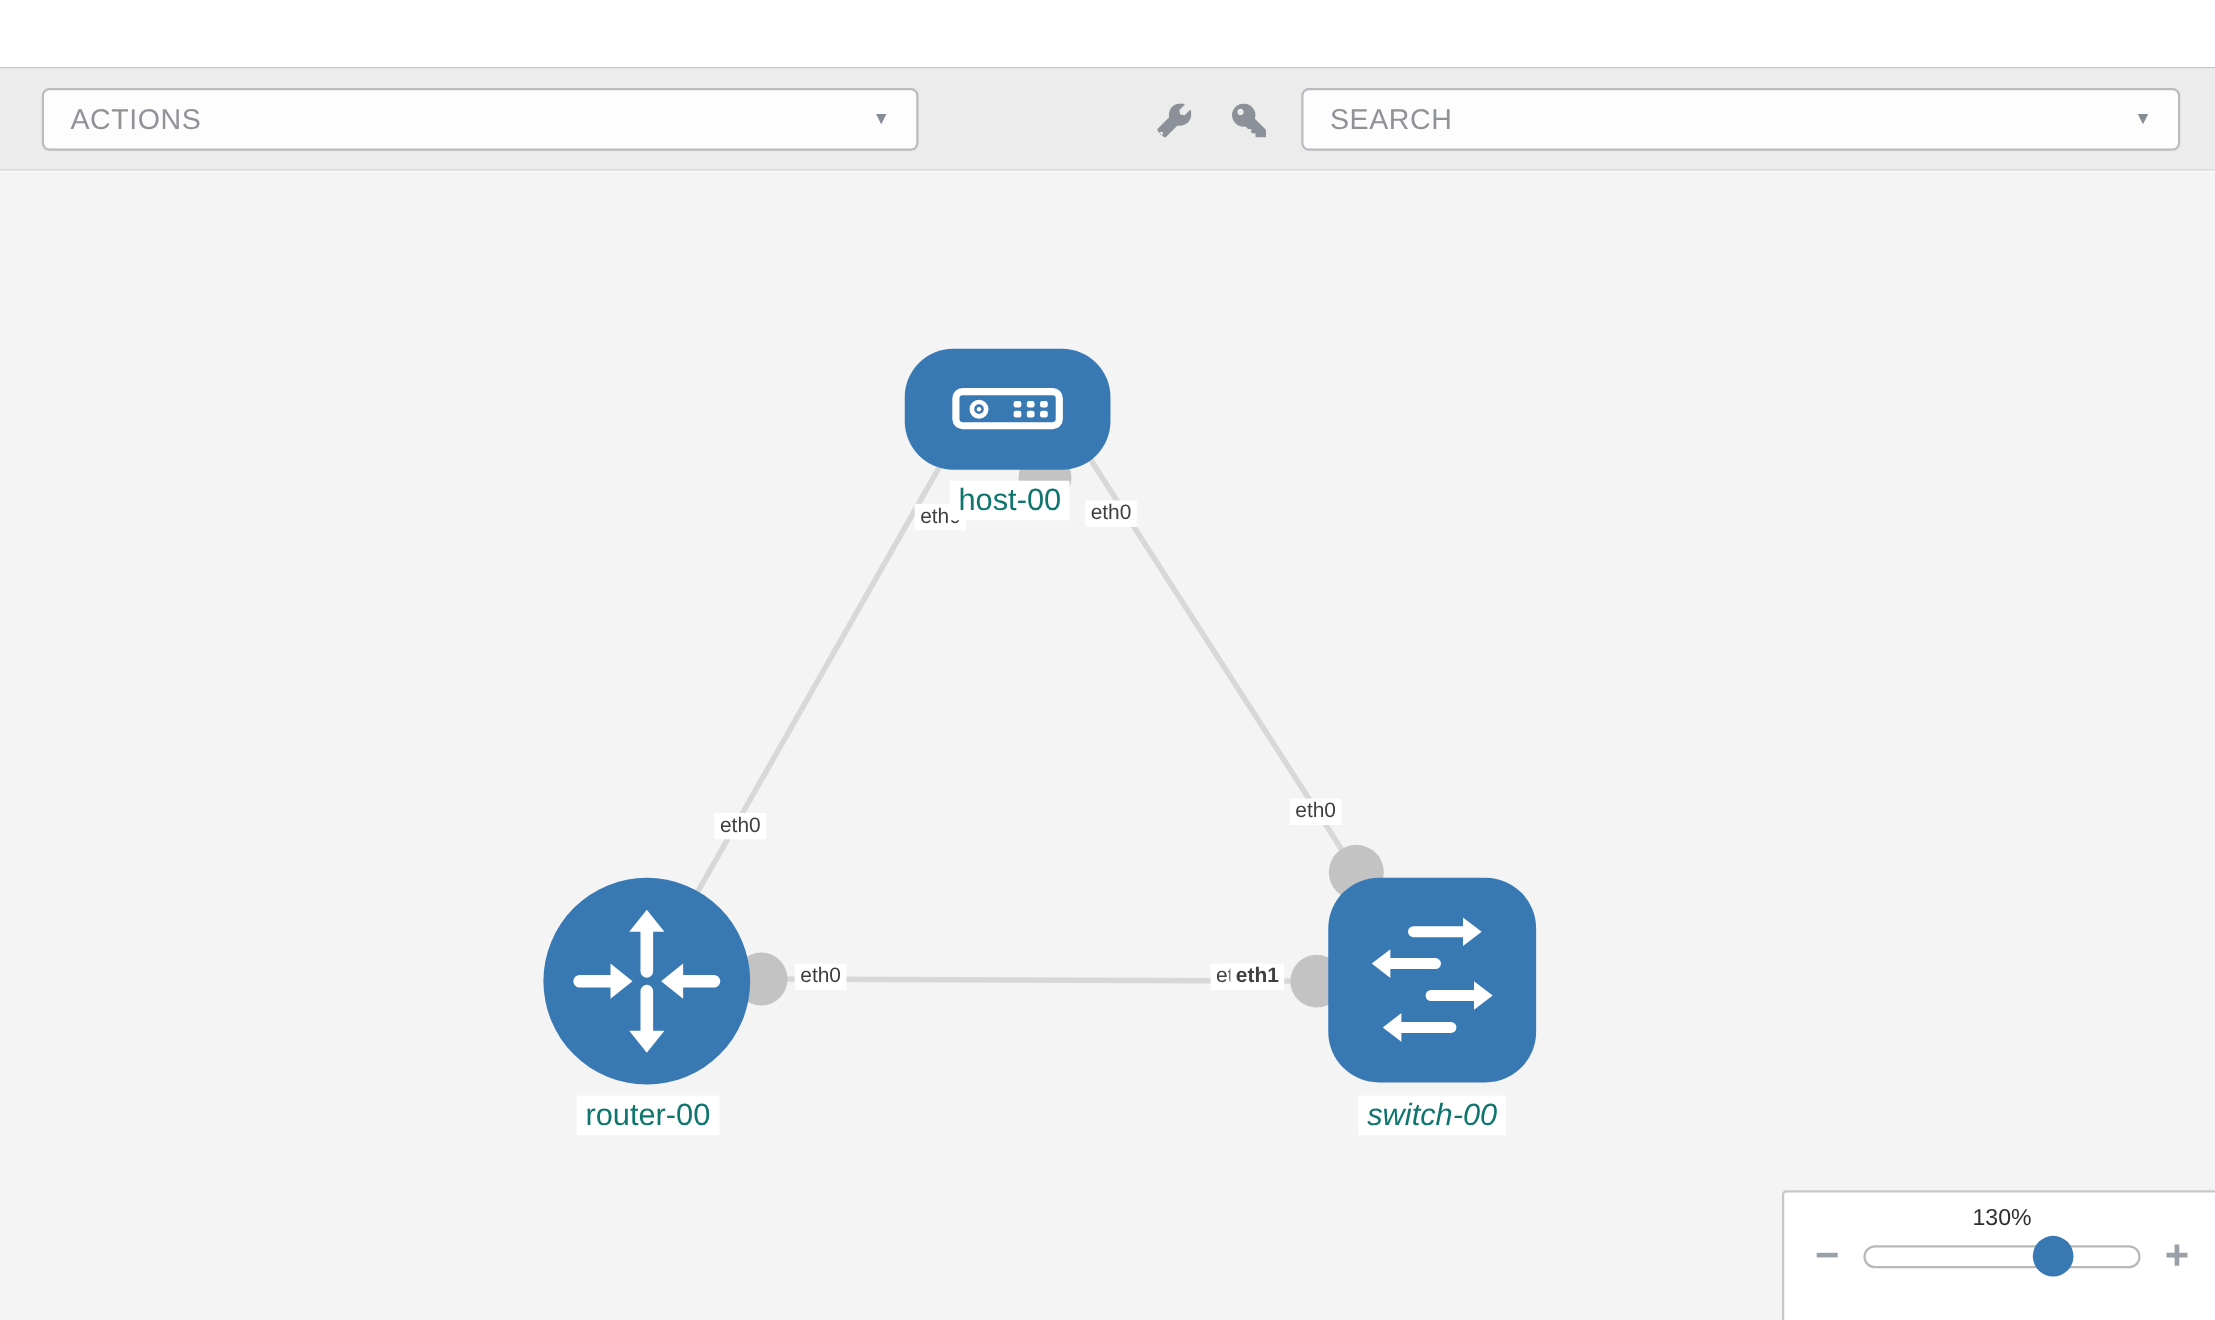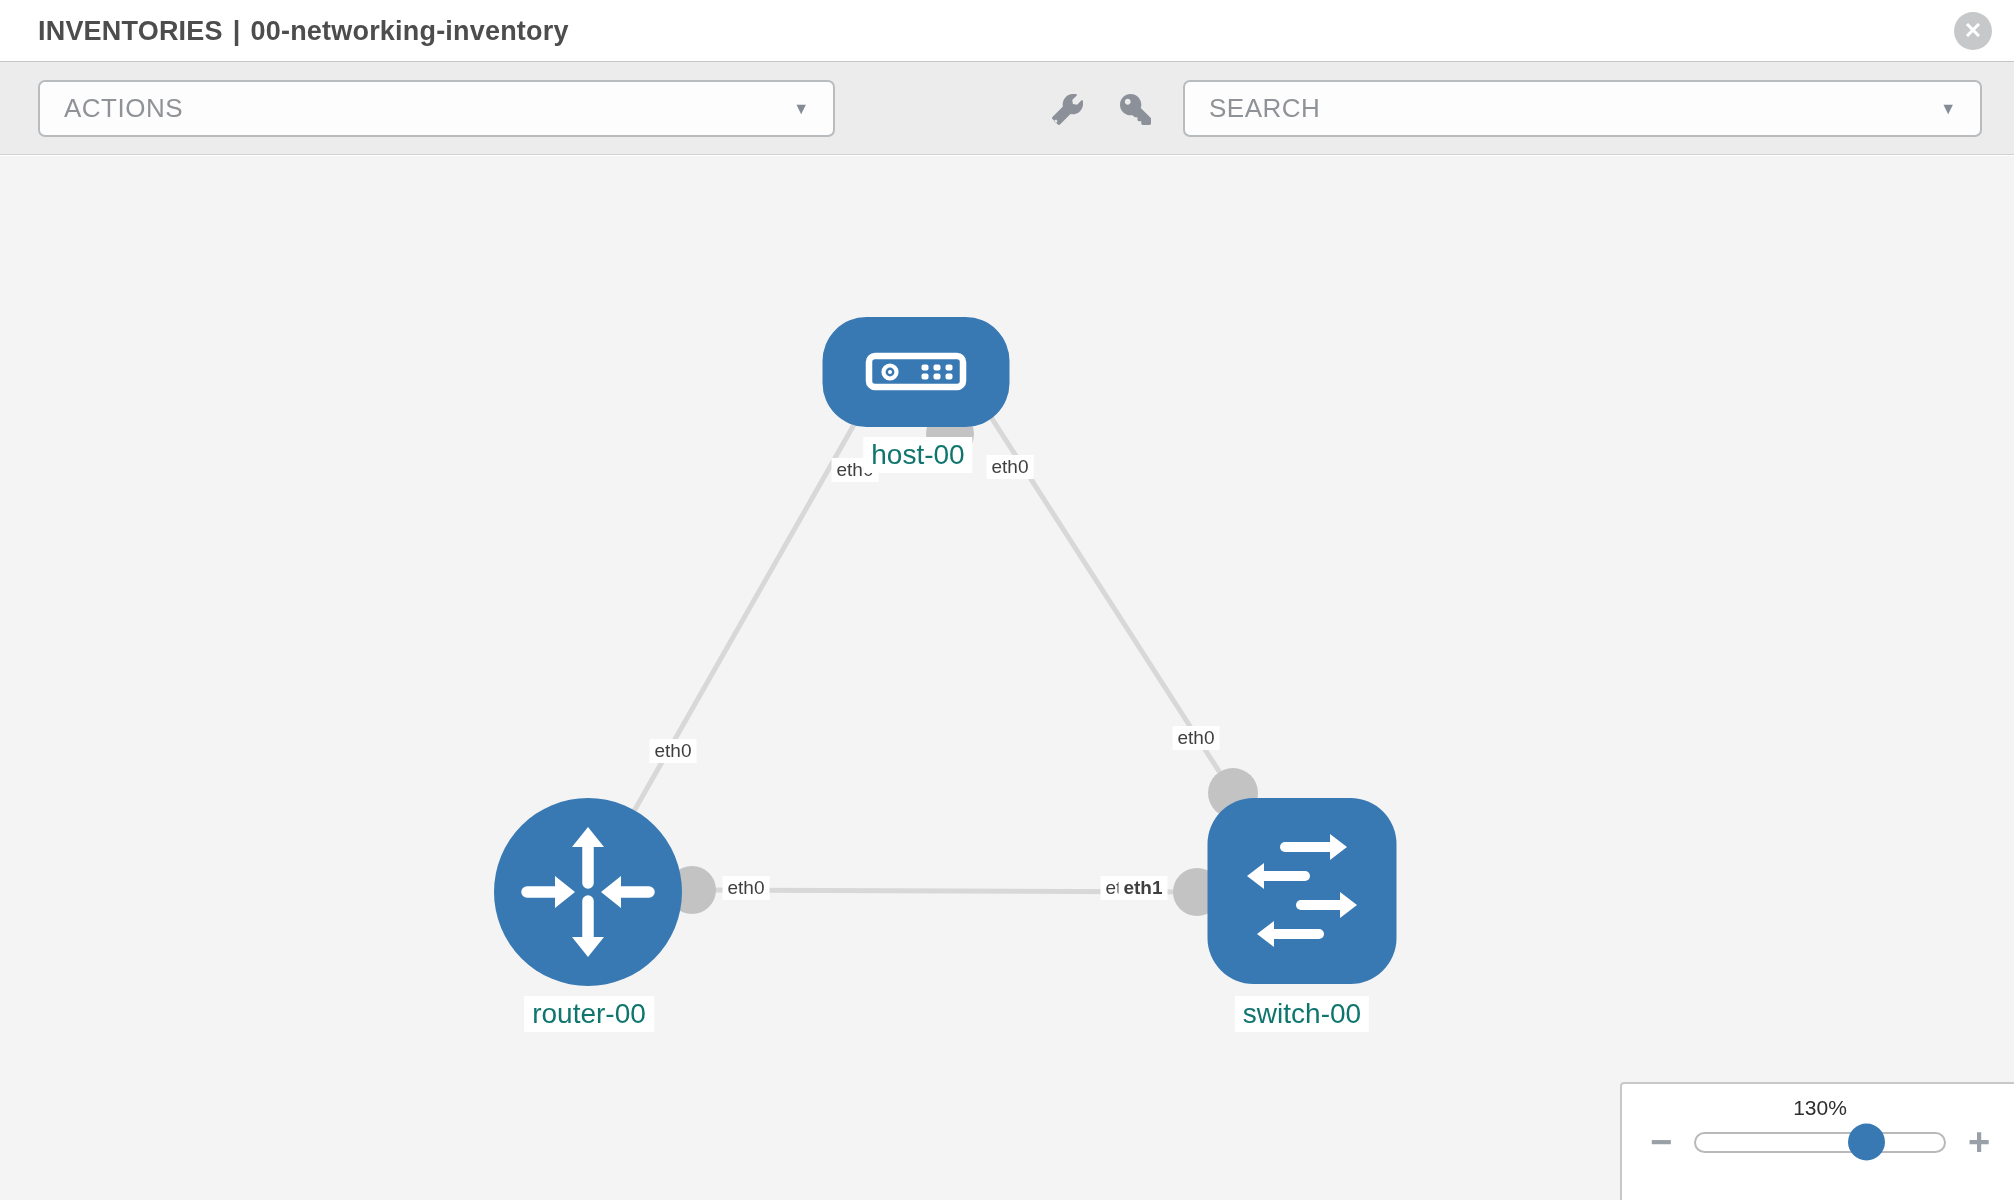--- a/index.html
+++ b/index.html
@@ -51,26 +51,20 @@
   .ztrack { flex:1; height:21px; border:2px solid #b9b9b9; border-radius:11px;
     background:#fff; margin:0 12px; position:relative; }
   .zthumb { position:absolute; left:152px; top:50%; transform:translateY(-50%);
     width:37px; height:37px; border-radius:50%; background:#3879b3; cursor:grab; }
 </style>
 </head>
 <body>
 
 <div class="app">
 
-  <header class="hdr">
-    <h1 class="title"><span>INVENTORIES</span><span class="t-sep">|</span><span>00-networking-inventory</span></h1>
-    <button class="close">
-      <span class="x">✕</span>
-    </button>
-  </header>
 
   <div class="toolbar">
     <div class="dd dd-actions">
       <span class="dd-label">ACTIONS</span>
       <span class="caret">▼</span>
     </div>
     <div class="tools">
       <span class="tool">
         <svg viewBox="0 0 512 512">
             <path d="M507.73 109.1c-2.24-9.03-13.54-12.09-20.12-5.51l-74.36 74.36-67.88-11.31-11.31-67.88 74.36-74.36c6.62-6.62 3.43-17.9-5.66-20.16C335.1-11.56 267.62 8.23 228.11 47.74c-43.74 43.74-59.75 103.66-48.32 159.15L7.37 379.33c-9.83 9.83-9.83 25.77 0 35.6l89.69 89.69c9.83 9.83 25.77 9.83 35.6 0l172.32-172.32c55.5 11.43 115.42-4.59 159.15-48.32 39.57-39.57 59.36-107.14 43.6-174.88zM64 472c-13.25 0-24-10.75-24-24 0-13.26 10.75-24 24-24s24 10.74 24 24c0 13.25-10.75 24-24 24z"></path>
@@ -143,21 +137,21 @@
     <div id="labels">
         <div class="i-label" style="left: 855px; top: 314px;">eth0</div>
         <div class="i-label" style="left: 1010px; top: 311px;">eth0</div>
         <div class="i-label" style="left: 673px; top: 595px;">eth0</div>
         <div class="i-label" style="left: 746px; top: 732px;">eth0</div>
         <div class="i-label" style="left: 1196px; top: 582px;">eth0</div>
         <div class="i-label" style="left: 1124px; top: 732px;">eth0</div>
         <div class="i-label" style="left: 1143px; top: 732px; font-weight: bold;">eth1</div>
         <div class="n-label" style="left: 918px; top: 299px;">host-00</div>
         <div class="n-label" style="left: 589px; top: 858px;">router-00</div>
-        <div class="n-label" style="left: 1302px; top: 858px;">switch-00</div>
+        <div class="n-label" style="left: 1302px; top: 858px; font-style: italic;">switch-00</div>
       </div>
 
     <div class="zoom-panel">
       <div class="zoom-val">130%</div>
       <div class="zoom-row">
         <button class="zbtn">−</button>
         <div class="ztrack">
           <div class="zthumb"></div>
         </div>
         <button class="zbtn">+</button>

